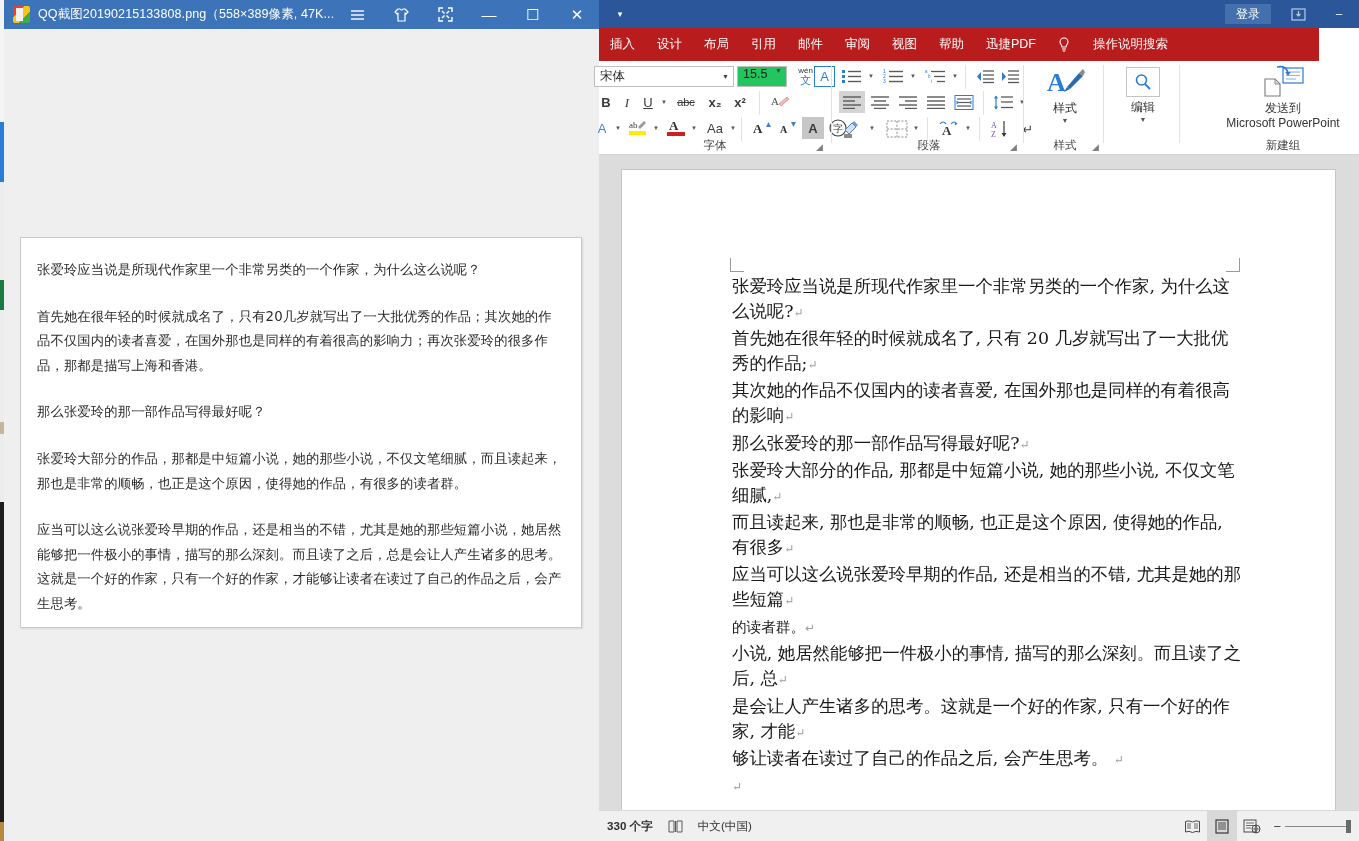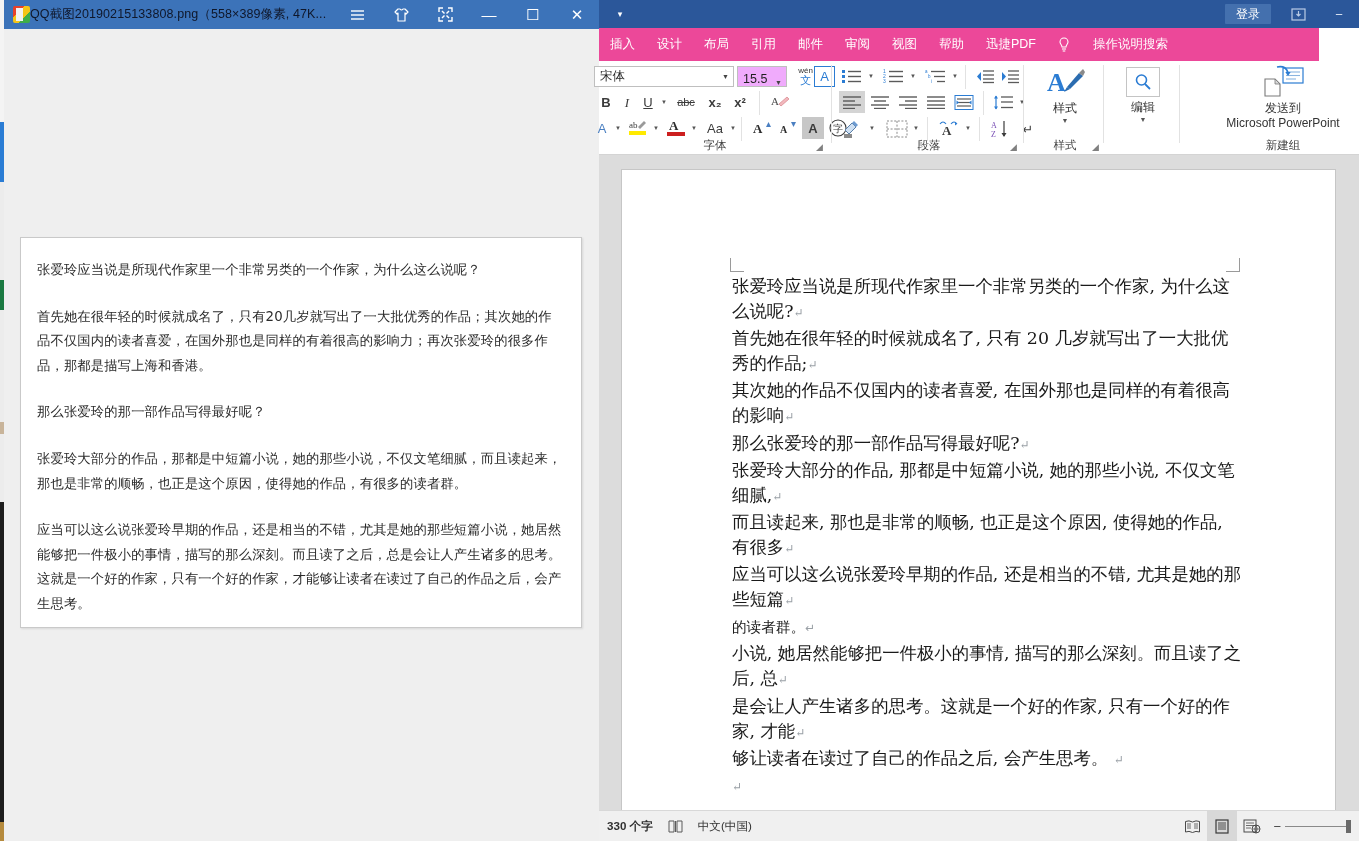--- a/index.html
+++ b/index.html
@@ -33,21 +33,21 @@
   .viewer-appicon {
     width: 17px; height: 17px; margin-left: 9px; border-radius: 2px;
     background: linear-gradient(135deg,#e8412a 0%, #e8412a 33%, #f5c518 33%, #f5c518 66%, #3fae49 66%);
     position: relative; flex: none;
   }
   .viewer-appicon::after {
     content: ""; position: absolute; left: 3px; top: 2px; width: 7px; height: 13px;
     background: #f2f2f2;
   }
   .viewer-title-text {
-    margin-left: 0; color: #0f172a; font-size: 12.5px; white-space: nowrap;
+    margin-left: 8px; color: #ffffff; font-size: 12.5px; white-space: nowrap;
     letter-spacing: 0.1px;
   }
   .viewer-btns { position: absolute; right: 0; top: 0; height: 29px; display: flex; align-items: center; }
   .vbtn {
     width: 44px; height: 29px; display: flex; align-items: center; justify-content: center;
     color: #ffffff; font-size: 15px; line-height: 1;
   }
   .vbtn svg { display: block; }
 
   .viewer-canvas {
@@ -91,21 +91,21 @@
     display: flex; align-items: center; justify-content: center;
   }
   .w-minimize {
     position: absolute; right: 8px; top: 5px; width: 24px; height: 18px; color: #dfe8f5;
     display: flex; align-items: center; justify-content: center; font-size: 13px;
   }
 
   
   .w-tabs {
     position: absolute; left: 0; top: 28px; width: 720px; height: 33px;
-    background: #ec4899; display: flex; align-items: center;
+    background: #b91c1c; display: flex; align-items: center;
   }
   .w-tab {
     font-size: 12.5px; color: #ffffff; padding: 0 11px; height: 33px;
     display: flex; align-items: center; white-space: nowrap;
   }
   .w-tellme { display: flex; align-items: center; gap: 22px; padding-left: 10px; }
   .bulb { width: 14px; height: 16px; display: block; }
 
   
   .w-ribbon {
@@ -124,22 +124,22 @@
   }
 
   .fontname {
     position: absolute; left: -5px; top: 5px; width: 140px; height: 21px;
     border: 1px solid #bfbfbf; background: #ffffff;
     display: flex; align-items: center; padding-left: 5px;
     font-size: 12.5px; color: #1f1f1f;
   }
   .fontsize {
     position: absolute; left: 138px; top: 5px; width: 50px; height: 21px;
-    border: 1px solid #bfbfbf; background: #f0abfc;
-    display: flex; align-items: flex-end; padding-left: 5px;
+    border: 1px solid #bfbfbf; background: #22c55e;
+    display: flex; align-items: flex-start; padding-left: 5px;
     font-size: 12.5px; color: #1f1f1f;
   }
   .caret { margin-left: auto; margin-right: 4px; font-size: 7px; color: #444444; }
 
   .ico {
     position: absolute; display: flex; align-items: center; justify-content: center;
     color: #3b3b3b;
   }
   .ico-txt { font-size: 13px; line-height: 1; }
   .ico.sel { background: #d4d4d4; }

